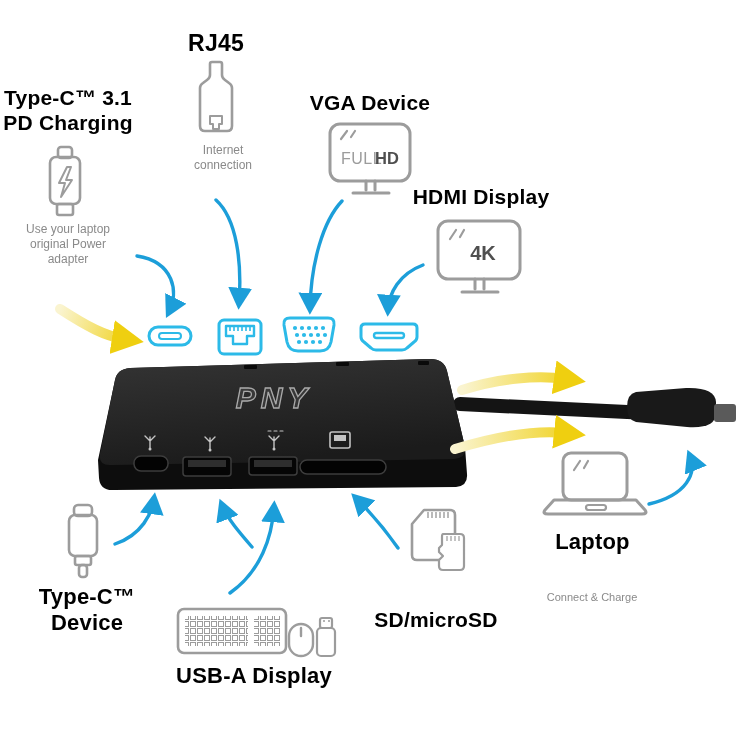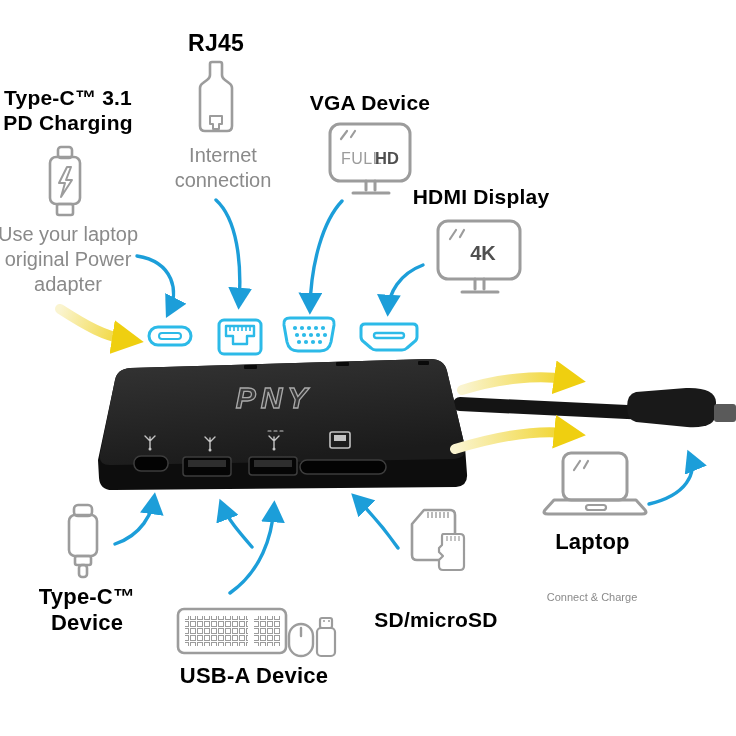--- a/index.html
+++ b/index.html
@@ -7,21 +7,21 @@
     position:relative;width:736px;height:736px;background:#ffffff;overflow:hidden;
     font-family:"Liberation Sans",sans-serif;
   }
   .abs{position:absolute;}
   .label{
     position:absolute;color:#000000;font-weight:bold;text-align:center;
     white-space:pre-line;line-height:1.18;letter-spacing:0.2px;
   }
   .note{
     position:absolute;color:#8A8A8A;text-align:center;white-space:pre-line;
-    line-height:1.25;font-size:20px;
+    line-height:1.25;font-size:12px;
   }
   svg{display:block;overflow:visible;}
   #arrows{position:absolute;left:0;top:0;pointer-events:none;}
 </style>
 </head>
 <body>
 
 <div id="canvas">
 
   <div class="label" style="left:-2px;top:86px;width:140px;font-size:21px;">Type-C™ 3.1
@@ -36,21 +36,21 @@
 
   <div class="label" style="left:300px;top:91px;width:140px;font-size:21px;">VGA Device</div>
 
   <div class="label" style="left:407px;top:185px;width:148px;font-size:21px;">HDMI Display</div>
 
   <div class="label" style="left:540px;top:529px;width:105px;font-size:22px;">Laptop</div>
   <div class="note" style="left:500px;top:591px;width:184px;font-size:11px;">Connect &amp; Charge</div>
 
   <div class="label" style="left:2px;top:584px;width:170px;font-size:22px;">Type-C™ Device</div>
 
-  <div class="label" style="left:176px;top:663px;width:156px;font-size:22px;">USB-A Device</div>
+  <div class="label" style="left:176px;top:663px;width:156px;font-size:22px;">USB-A Display</div>
 
   <div class="label" style="left:368px;top:580px;width:136px;font-size:21px;margin-top:28px;">SD/microSD</div>
 
   <svg class="abs" style="left:46px;top:145px;" width="38" height="86" viewBox="0 0 38 86">
     <g fill="none" stroke="#9C9C9C" stroke-width="2.6" stroke-linejoin="round">
       <rect x="12" y="2" width="14" height="11" rx="3"></rect>
       <rect x="4" y="12" width="30" height="47" rx="6"></rect>
       <rect x="11" y="59" width="16" height="11" rx="2"></rect>
       <path d="M21,22 L13,38 h6 L15,52 L26,35 h-6 L25,22 Z" stroke-width="2"></path>
     </g>

